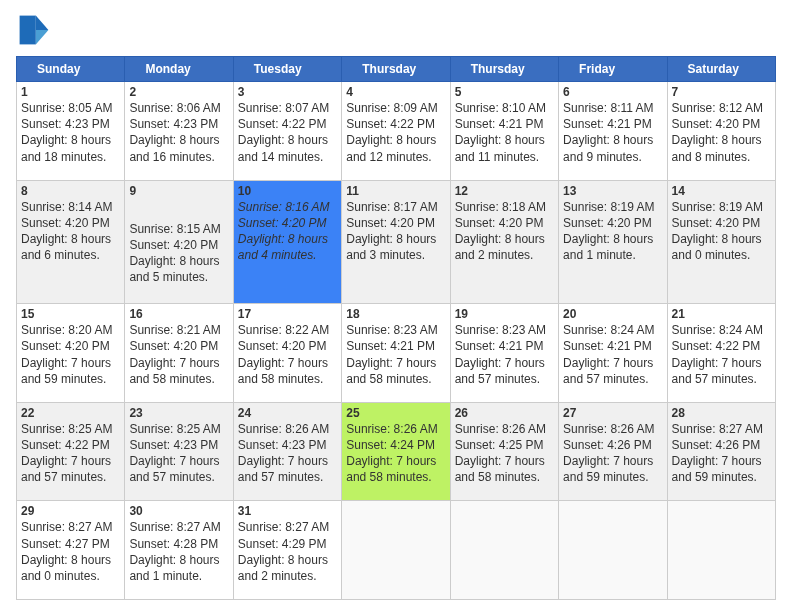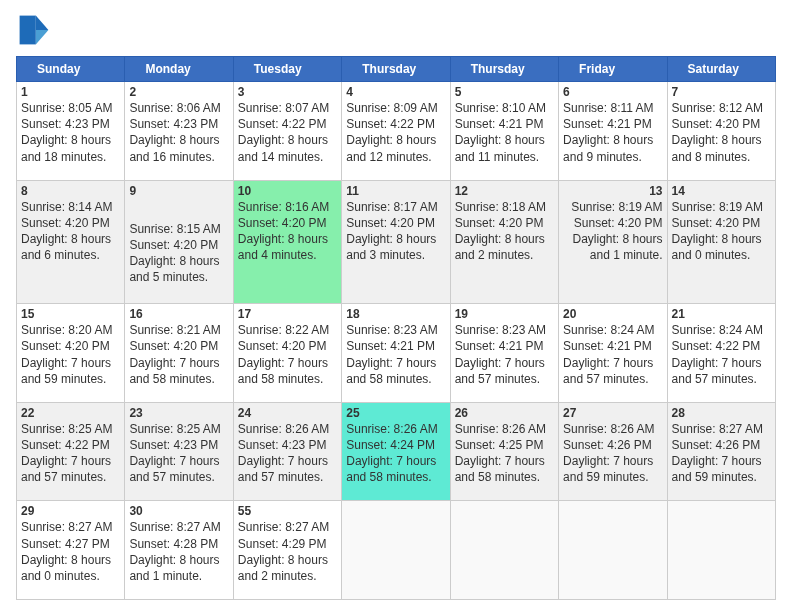--- a/index.html
+++ b/index.html
@@ -179,42 +179,42 @@
 Daylight: 8 hours
 and 6 minutes.</div>
           </td>
           <td style="background: rgb(240, 240, 240);">
             <span class="day-num">9</span>
             <div class="day-info" style="white-space: pre-line; margin-top: 23px;">Sunrise: 8:15 AM
 Sunset: 4:20 PM
 Daylight: 8 hours
 and 5 minutes.</div>
           </td>
-          <td style="background: #86efac;">
+          <td style="background: #3b82f6;">
             <span class="day-num">10</span>
-            <div class="day-info" style="white-space: pre-line;">Sunrise: 8:16 AM
+            <div class="day-info" style="white-space: pre-line; font-style: italic;">Sunrise: 8:16 AM
 Sunset: 4:20 PM
 Daylight: 8 hours
 and 4 minutes.</div>
           </td>
           <td style="background: rgb(240, 240, 240);">
             <span class="day-num">11</span>
             <div class="day-info" style="white-space: pre-line;">Sunrise: 8:17 AM
 Sunset: 4:20 PM
 Daylight: 8 hours
 and 3 minutes.</div>
           </td>
           <td style="background: rgb(240, 240, 240); margin-left: 26px;">
             <span class="day-num">12</span>
             <div class="day-info" style="white-space: pre-line;">Sunrise: 8:18 AM
 Sunset: 4:20 PM
 Daylight: 8 hours
 and 2 minutes.</div>
           </td>
-          <td style="background: rgb(240, 240, 240); text-align: right;">
+          <td style="background: rgb(240, 240, 240);">
             <span class="day-num">13</span>
             <div class="day-info" style="white-space: pre-line;">Sunrise: 8:19 AM
 Sunset: 4:20 PM
 Daylight: 8 hours
 and 1 minute.</div>
           </td>
           <td style="background: rgb(240, 240, 240);">
             <span class="day-num">14</span>
             <div class="day-info" style="white-space: pre-line;">Sunrise: 8:19 AM
 Sunset: 4:20 PM
@@ -288,21 +288,21 @@
 Daylight: 7 hours
 and 57 minutes.</div>
           </td>
           <td style="background: rgb(240, 240, 240);">
             <span class="day-num">24</span>
             <div class="day-info" style="white-space: pre-line;">Sunrise: 8:26 AM
 Sunset: 4:23 PM
 Daylight: 7 hours
 and 57 minutes.</div>
           </td>
-          <td style="background: #5eead4;">
+          <td style="background: #bef264;">
             <span class="day-num">25</span>
             <div class="day-info" style="white-space: pre-line;">Sunrise: 8:26 AM
 Sunset: 4:24 PM
 Daylight: 7 hours
 and 58 minutes.</div>
           </td>
           <td style="background: rgb(240, 240, 240); margin-top: 20px;">
             <span class="day-num">26</span>
             <div class="day-info" style="white-space: pre-line;">Sunrise: 8:26 AM
 Sunset: 4:25 PM
@@ -333,21 +333,21 @@
 and 0 minutes.</div>
           </td>
           <td>
             <span class="day-num">30</span>
             <div class="day-info" style="white-space: pre-line;">Sunrise: 8:27 AM
 Sunset: 4:28 PM
 Daylight: 8 hours
 and 1 minute.</div>
           </td>
           <td>
-            <span class="day-num">55</span>
+            <span class="day-num">31</span>
             <div class="day-info" style="white-space: pre-line;">Sunrise: 8:27 AM
 Sunset: 4:29 PM
 Daylight: 8 hours
 and 2 minutes.</div>
           </td>
           <td class="empty-cell"></td>
           <td class="empty-cell"></td>
           <td class="empty-cell"></td>
           <td class="empty-cell"></td>
         </tr>

